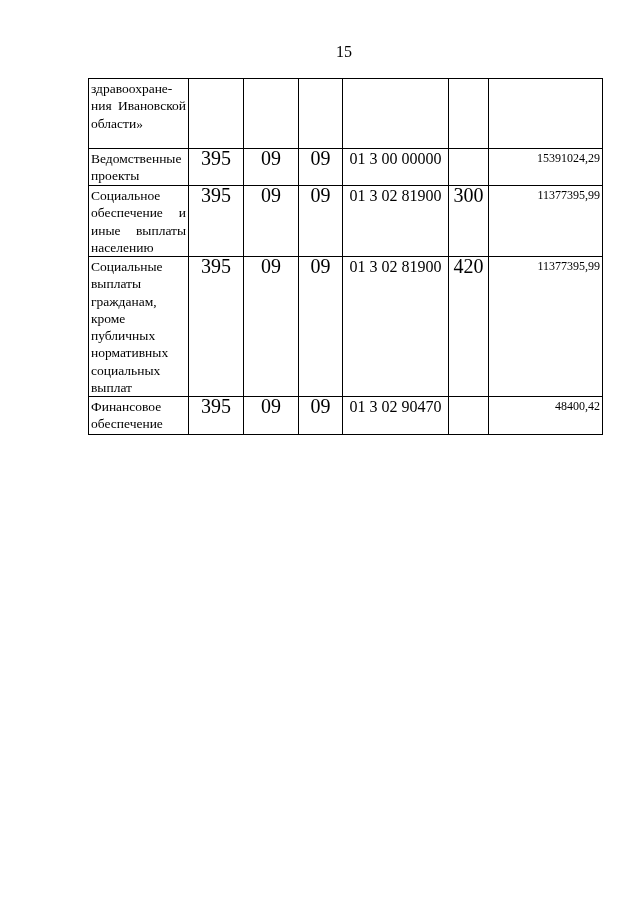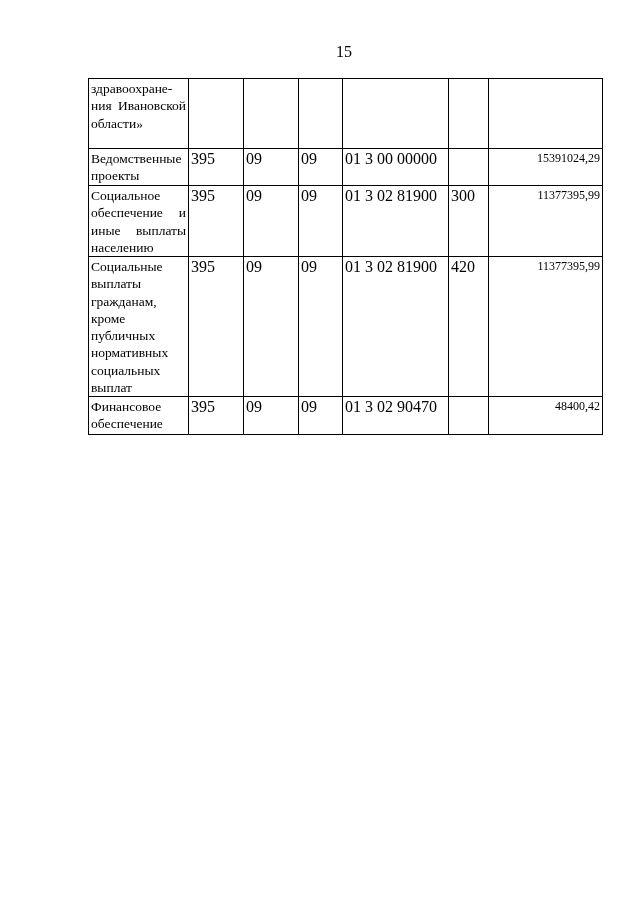--- a/index.html
+++ b/index.html
@@ -38,27 +38,28 @@
     vertical-align: top;
     padding: 1px 2px 0 2px;
     overflow: hidden;
   }
   td.c-name {
     font-size: 13.5px;
     line-height: 17.25px;
     text-align: justify;
   }
   td.c-num {
-    font-size: 16px;
+    font-size: 20px;
     line-height: 17.25px;
+    text-align: center;
   }
   td.c-code {
     font-size: 16px;
     line-height: 17.25px;
-    text-align: left;
+    text-align: center;
     padding-left: 6px;
   }
   td.c-amt {
     font-size: 12px;
     line-height: 17.25px;
     text-align: right;
   }
   tr.r0 { height: 70px; }
   tr.r1 { height: 37px; }
   tr.r2 { height: 173px; }

